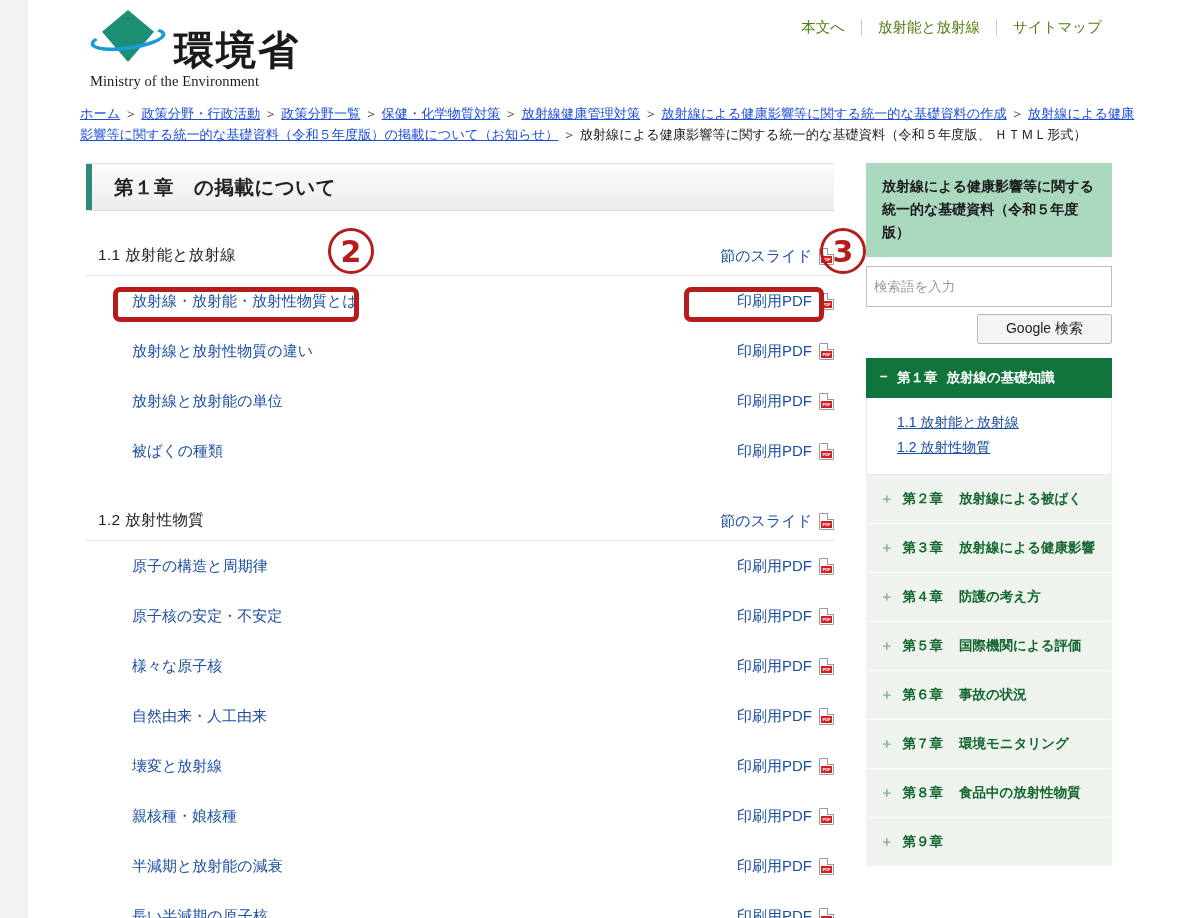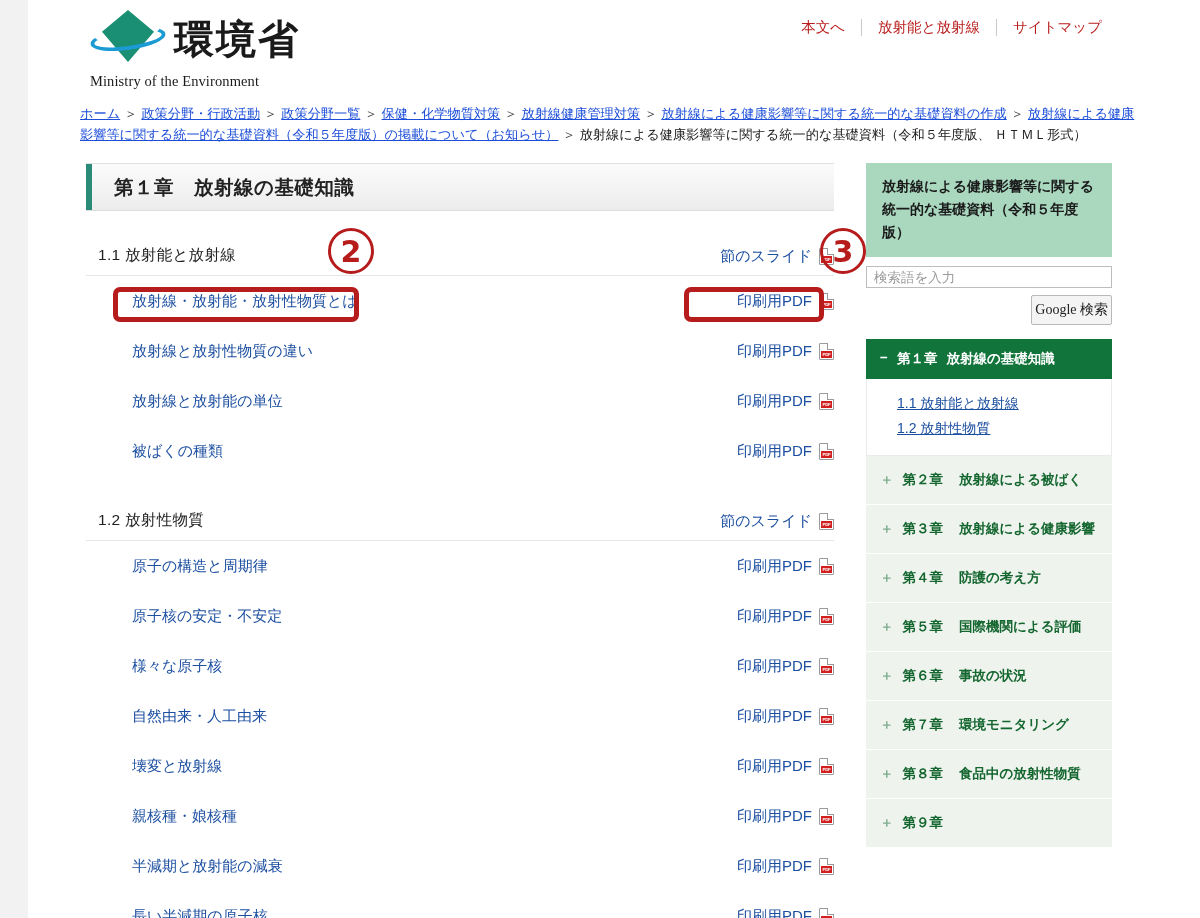--- a/index.html
+++ b/index.html
@@ -27,21 +27,21 @@
   
   .site-header {
     position: absolute; left: 28px; top: 0;
     width: 1172px; height: 92px;
     background: #ffffff;
   }
   .logo-wrap {
     position: absolute; left: 62px; top: 8px;
     display: flex; flex-direction: column; align-items: flex-start;
   }
-  .logo-row { display: flex; align-items: center; }
+  .logo-row { display: flex; align-items: flex-end; }
   .logo-mark { position: relative; width: 76px; height: 62px; }
   .logo-diamond {
     position: absolute; left: 12px; top: 2px;
     width: 52px; height: 52px;
     background: #1a8f74;
     clip-path: polygon(50% 0%, 100% 42%, 50% 100%, 0% 42%);
   }
   .logo-swoosh {
     position: absolute; left: 0px; top: 20px;
     width: 76px; height: 22px;
@@ -68,21 +68,21 @@
     font-family: "Liberation Serif", "DejaVu Serif", serif;
     font-size: 14.5px; font-weight: 400; color: #1a1a1a;
     margin-top: 3px; letter-spacing: 0.1px; white-space: nowrap;
   }
   .util-nav {
     position: absolute; right: 82px; top: 18px;
     display: flex; align-items: center;
     font-size: 14.5px; color: #333;
   }
   .util-nav a {
-    color: #b91c1c; text-decoration: none; padding: 0 16px;
+    color: #4d7c0f; text-decoration: none; padding: 0 16px;
     white-space: nowrap;
   }
   .util-nav .divider {
     width: 1px; height: 17px; background: #c9c9c9;
   }
 
   
   .breadcrumb {
     position: absolute; left: 80px; top: 103px;
     width: 1055px;
@@ -195,39 +195,39 @@
     width: 246px;
   }
   .side-title {
     background: #a9d8bf;
     padding: 12px 14px 13px 16px;
     font-size: 14px; font-weight: 700; line-height: 23px;
     color: #1a1a1a;
   }
   .search-input {
     margin-top: 9px;
-    width: 246px; height: 22px;
+    width: 246px; height: 41px;
     border: 1px solid #bdbdbd;
     background: #fff;
     padding: 0 7px;
     font-size: 13.5px;
     color: #333;
     font-family: "Liberation Sans", sans-serif;
   }
   .search-input::placeholder { color: #9a9a9a; }
   .search-btn-row { display: flex; justify-content: flex-end; margin-top: 7px; }
   .search-btn {
     background: #f4f4f4;
     border: 1px solid #b9b9b9;
     border-radius: 2px;
-    padding: 5px 3px;
+    padding: 5px 28px;
     font-size: 14px;
     color: #222;
     cursor: pointer;
-    font-family: Liberation Serif, serif;
+    font-family: Liberation Sans, sans-serif;
   }
 
   .chap-nav { margin-top: 14px; }
   .chap-item-active {
     background: #11743a;
     color: #ffffff;
     font-size: 13.5px; font-weight: 700;
     padding: 11px 12px 11px 14px;
     display: flex; align-items: flex-start; gap: 9px;
   }
@@ -287,21 +287,21 @@
     </div>
   </div>
 
   <div class="breadcrumb">
     <a>ホーム</a><span class="sep">＞</span><a>政策分野・行政活動</a><span class="sep">＞</span><a>政策分野一覧</a><span class="sep">＞</span><a>保健・化学物質対策</a><span class="sep">＞</span><a>放射線健康管理対策</a><span class="sep">＞</span><a>放射線による健康影響等に関する統一的な基礎資料の作成</a><span class="sep">＞</span><a>放射線による健康影響等に関する統一的な基礎資料（令和５年度版）の掲載について（お知らせ）</a><span class="sep">＞</span><span class="tail">放射線による健康影響等に関する統一的な基礎資料（令和５年度版、 ＨＴＭＬ形式）</span>
   </div>
 
   <div class="main-col">
 
     <div class="chapter-banner">
-      <span class="title">第１章　放射線の基礎知識</span>
+      <span class="title">第１章　の掲載について</span>
     </div>
 
     <div class="section">
       <div class="section-head">
         <span class="sec-title">1.1 放射能と放射線</span>
         <span class="slide-link">
           <a class="link-blue">節のスライド</a>
           <span class="pdf-ico"></span>
         </span>
       </div>

